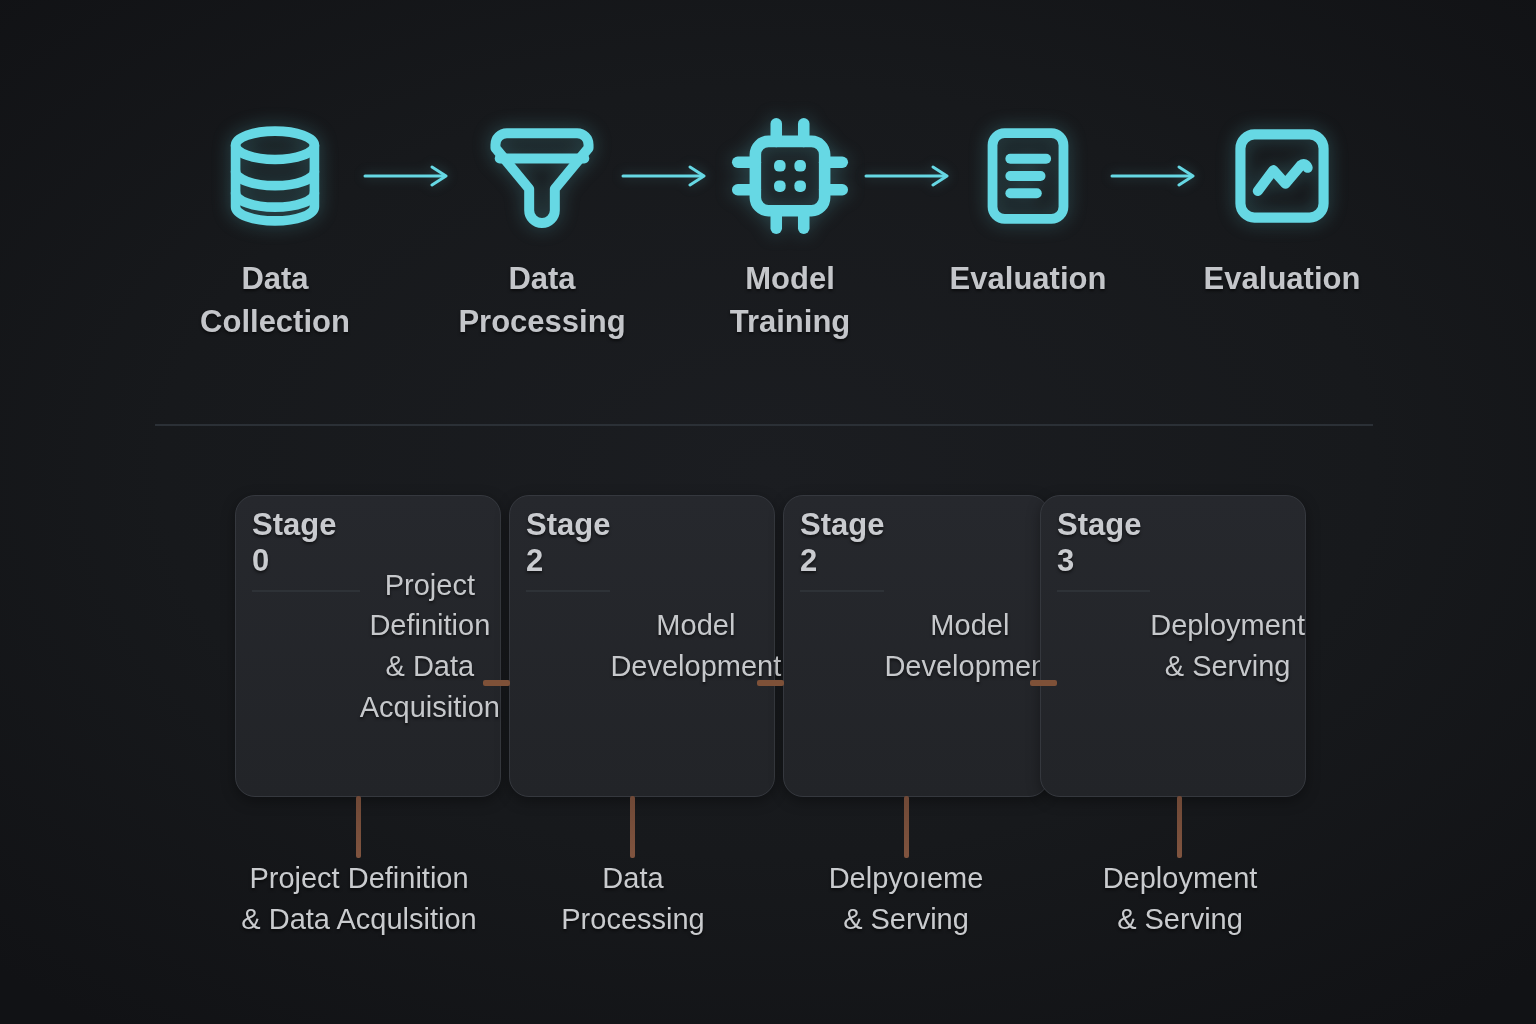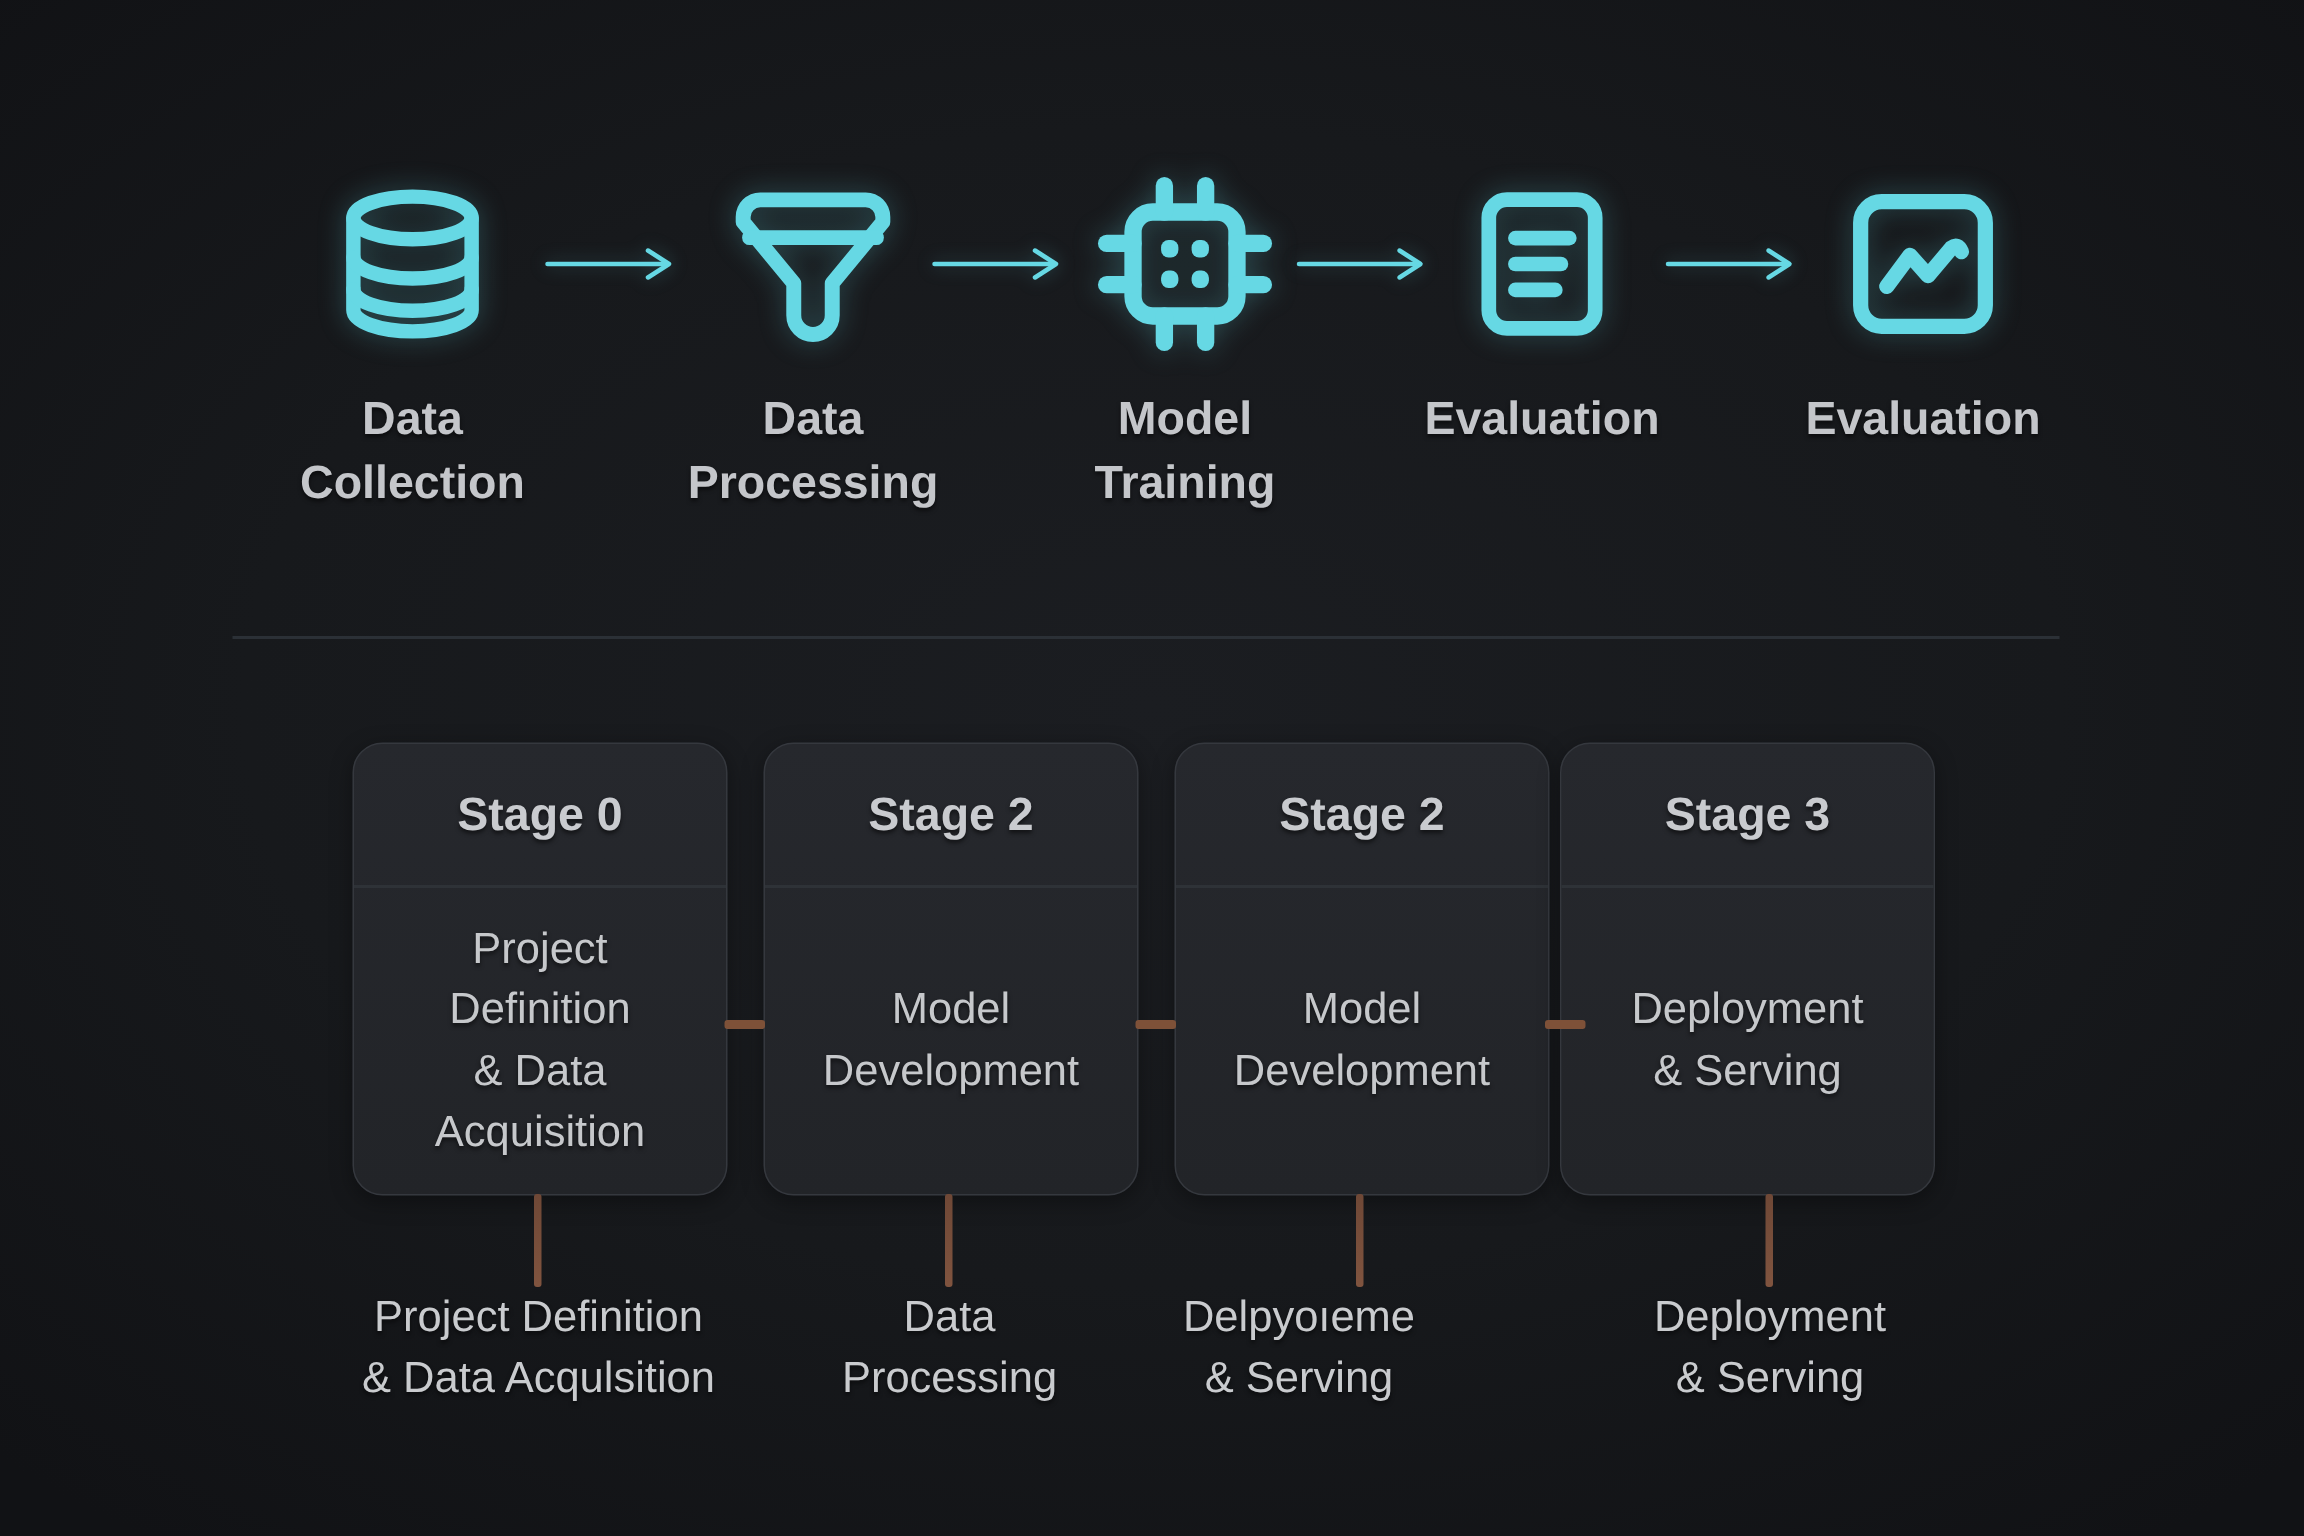--- a/index.html
+++ b/index.html
@@ -63,21 +63,22 @@
   .card {
     position: absolute;
     top: 495px;
     width: 248px;
     height: 300px;
     border-radius: 20px;
     background: linear-gradient(180deg, #26282d 0%, #222428 100%);
     border: 1.5px solid #35383e;
     box-shadow: 0 4px 14px rgba(0,0,0,0.35);
     display: flex;
-    flex-direction: column;
+    flex-direction: row;
+    padding-left: 16px;
   }
   .card-header {
     height: 94px;
     display: flex;
     align-items: center;
     justify-content: center;
     font-size: 31px;
     font-weight: 600;
     color: #c9cbcf;
     border-bottom: 2px solid #2e3237;
@@ -261,18 +262,18 @@
 
   <div class="v-connector" style="left:356px"></div>
   <div class="v-connector" style="left:630px"></div>
   <div class="v-connector" style="left:904px"></div>
   <div class="v-connector" style="left:1177px"></div>
 
   <div class="caption" style="left:189px">Project Definition
 &amp; Data Acqulsition</div>
   <div class="caption" style="left:463px">Data
 Processing</div>
-  <div class="caption" style="left:696px">Delpyoıeme
+  <div class="caption" style="left:736px">Delpyoıeme
 &amp; Serving</div>
   <div class="caption" style="left:1010px">Deployment
 &amp; Serving</div>
 
 </div>
 
 </body></html>

